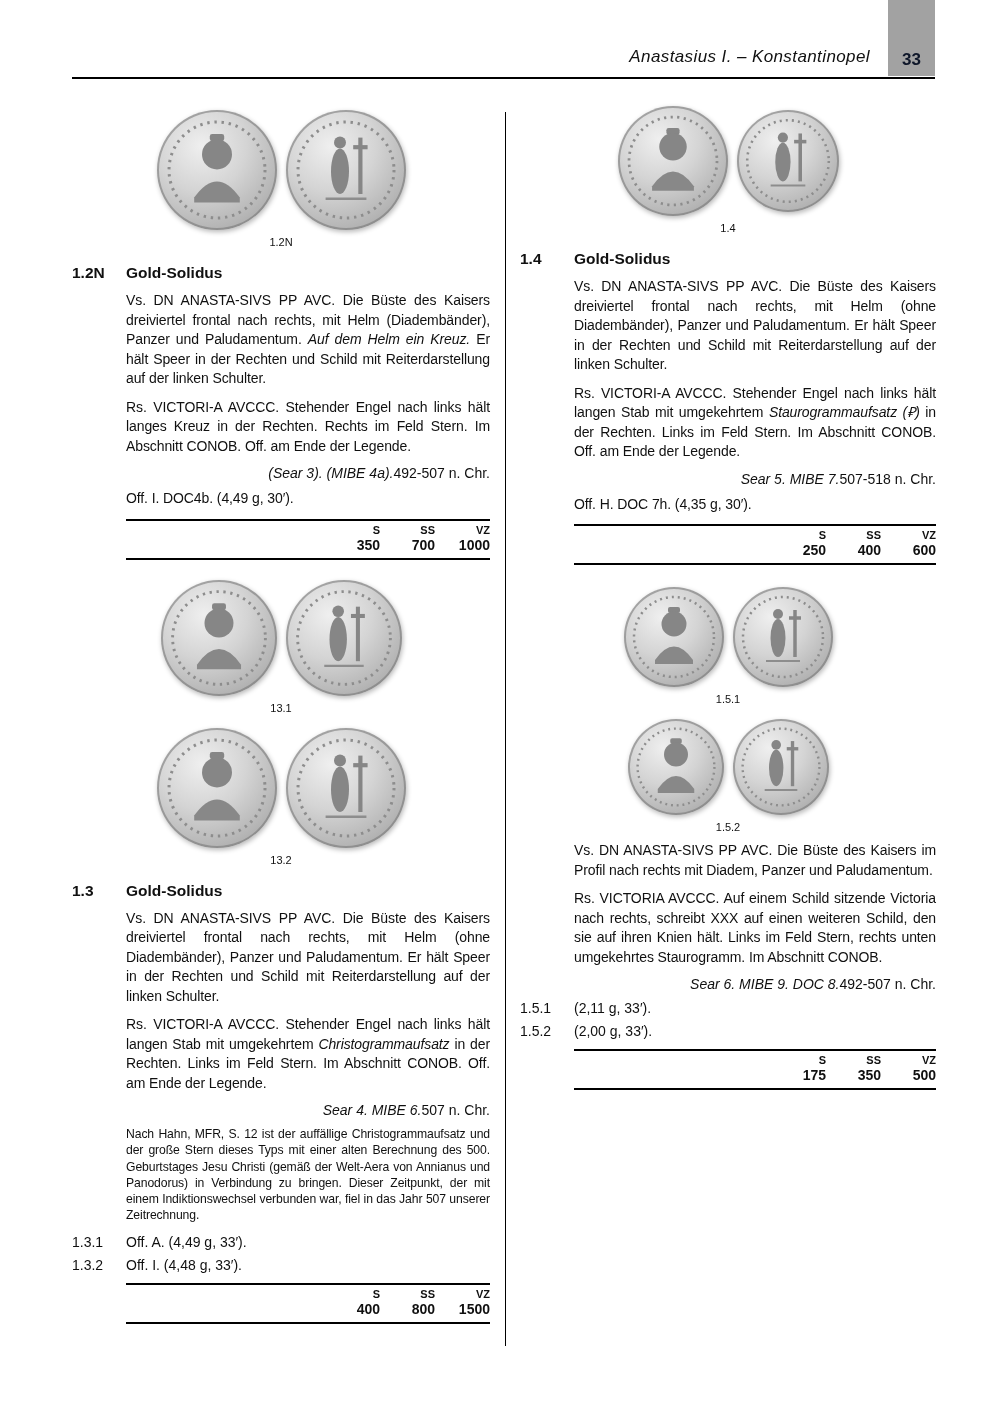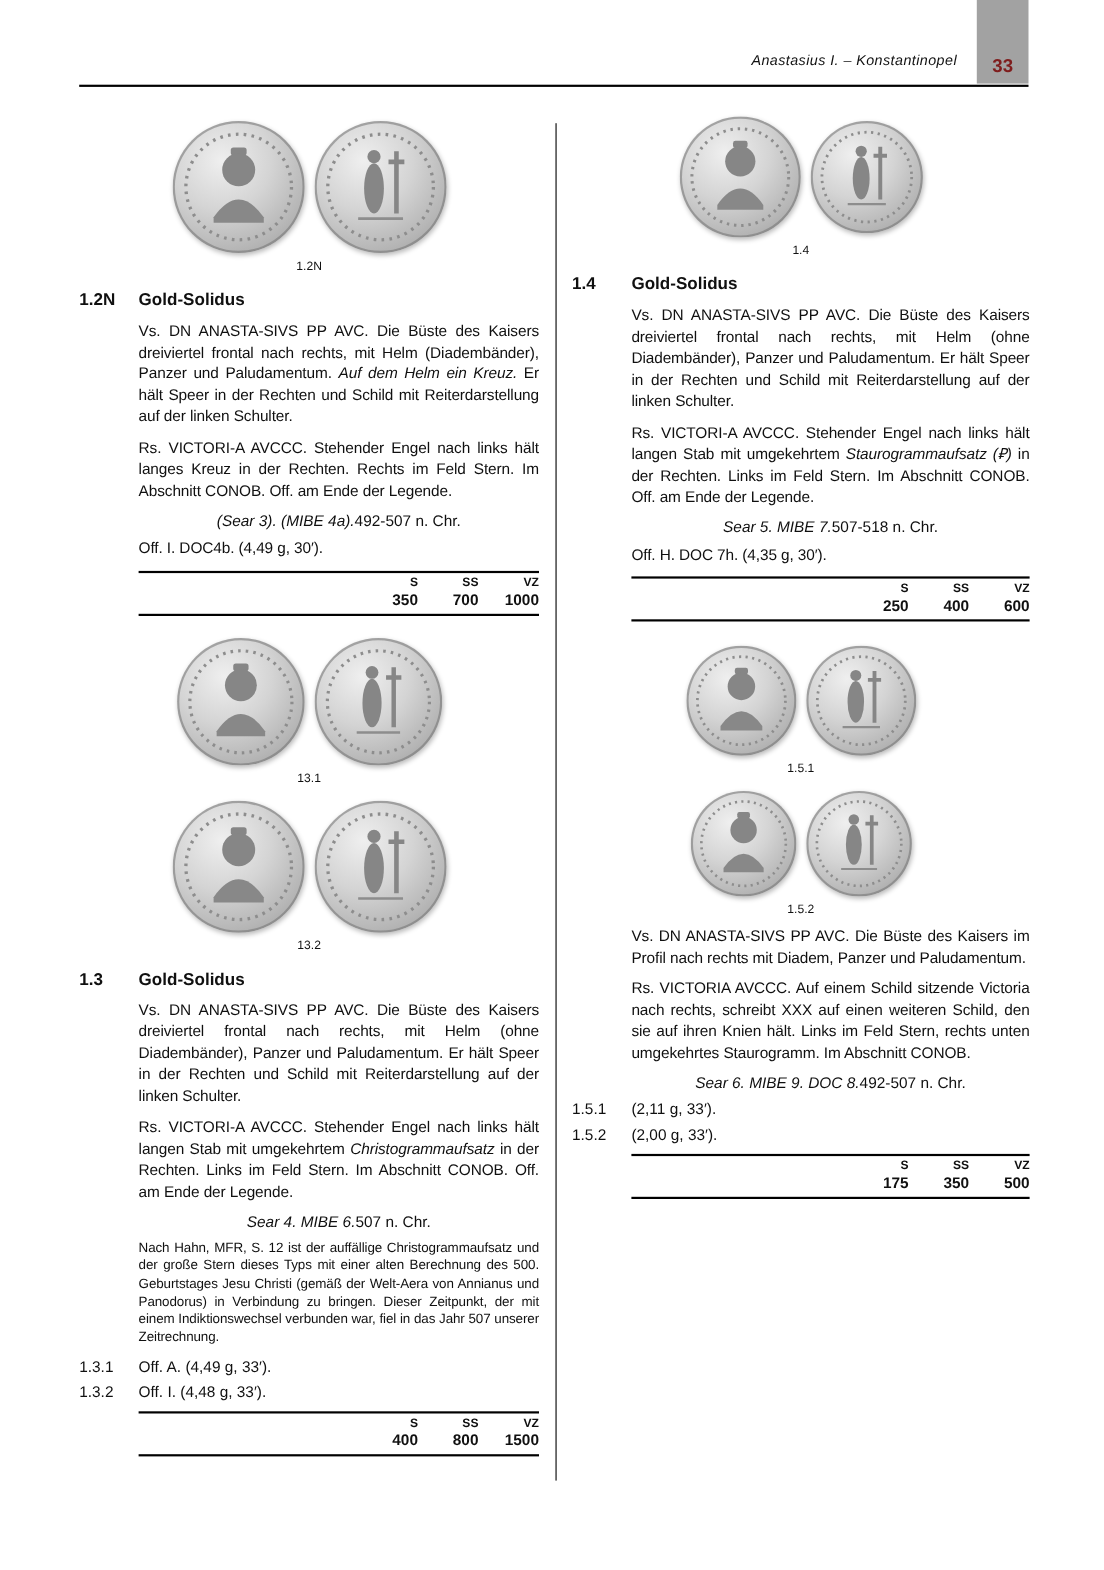--- a/index.html
+++ b/index.html
@@ -1,23 +1,23 @@
 <!DOCTYPE html>
 <html lang="de"><head>
 <meta charset="utf-8">
 <style>
   html,body{margin:0;padding:0;background:#ffffff;}
   .page{position:relative;width:1004px;height:1427px;background:#fff;
         font-family:"Liberation Sans",sans-serif;color:#101010;overflow:hidden;}
 
   
-  .running-head{position:absolute;top:47px;right:134px;font-size:13px;font-style:italic;letter-spacing:.4px;}
+  .running-head{position:absolute;top:47px;right:134px;font-size:17px;font-style:italic;letter-spacing:.4px;}
   .page-number-box{position:absolute;top:0;left:888px;width:47px;height:76px;background:#a2a2a2;
                    display:flex;align-items:flex-end;justify-content:center;padding-bottom:6px;box-sizing:border-box;}
-  .page-number-box span{font-size:17px;font-weight:bold;color:#7f1d1d;}
+  .page-number-box span{font-size:17px;font-weight:bold;color:#0f172a;}
   .head-rule{position:absolute;top:77px;left:72px;width:863px;height:2px;background:#000;}
   .col-divider{position:absolute;top:112px;left:505px;width:1px;height:1234px;background:#000;}
 
   
   .col{position:absolute;top:96px;}
   .col-left{left:72px;width:418px;}
   .col-right{left:520px;width:416px;}
 
   
   .coin-figure{text-align:center;margin:14px 0 8px;}
@@ -31,21 +31,21 @@
   .c110{width:110px;height:110px;}
   .c102{width:102px;height:102px;}
   .c100{width:100px;height:100px;}
   .c96{width:96px;height:96px;}
   .fig-label{font-size:11px;margin-top:6px;color:#111;}
 
   
   .entry-head{display:grid;grid-template-columns:54px 1fr;font-weight:bold;font-size:15.5px;margin:16px 0 9px;}
   .para{margin:0 0 9px 54px;font-size:14px;line-height:19.5px;text-align:justify;letter-spacing:-.1px;}
   .para em{}
-  .refline{display:flex;justify-content:center;margin:0 0 8px 54px;font-size:14px;}
+  .refline{display:flex;justify-content:flex-end;margin:0 0 8px 54px;font-size:14px;}
   .ref{font-style:italic;}
   .note{margin:2px 0 10px 54px;font-size:12.2px;line-height:16.3px;text-align:justify;letter-spacing:-.1px;}
   .subentry{display:grid;grid-template-columns:54px 1fr;font-size:14px;margin-bottom:7px;}
 
   
   .price-table{margin:10px 0 0 54px;border-top:2px solid #000;border-bottom:2px solid #000;padding:3px 0 5px;}
   .pt-row{display:flex;justify-content:flex-end;}
   .pt-row span{width:55px;text-align:right;font-weight:bold;}
   .pt-head span{font-size:11px;}
   .pt-vals span{font-size:14px;}

